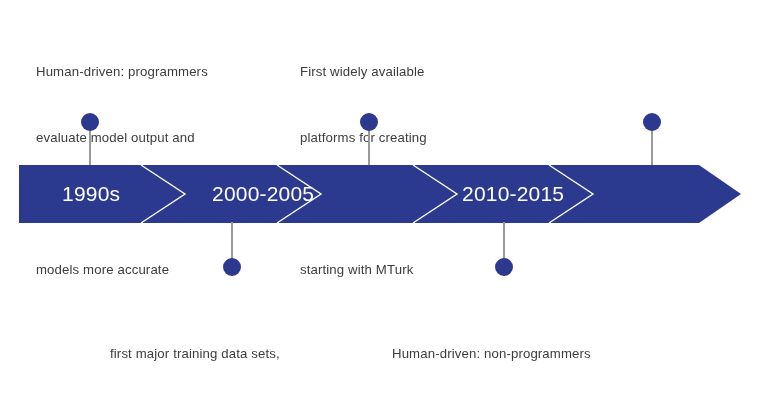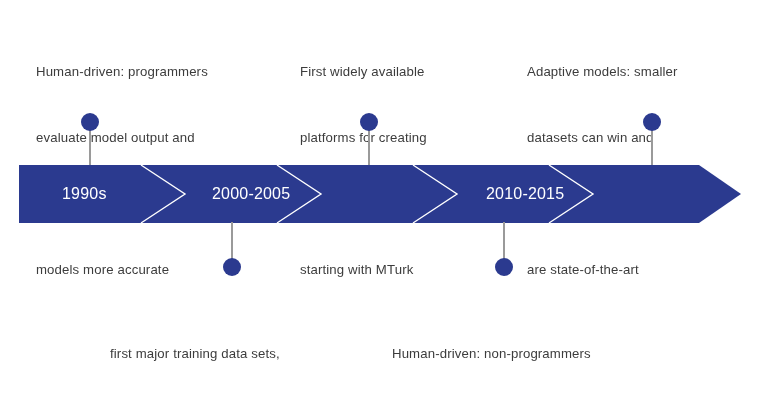--- a/index.html
+++ b/index.html
@@ -73,21 +73,21 @@
     height: 58px;
     overflow: visible;
   }
   .seg-label {
     position: absolute;
     top: 165px;
     height: 58px;
     display: flex;
     align-items: center;
     color: #ffffff;
-    font-size: 16px;
+    font-size: 21px;
     letter-spacing: 0.2px;
     white-space: nowrap;
   }
 </style>
 </head>
 <body>
 
 <div id="timeline-infographic">
 
   <div class="callout callout-top-1">
@@ -97,26 +97,20 @@
     <span class="cline">models more accurate</span>
   </div>
 
   <div class="callout callout-top-2">
     <span class="cline">First widely available</span>
     <span class="cline">platforms for creating</span>
     <span class="cline">training data at scale,</span>
     <span class="cline">starting with MTurk</span>
   </div>
 
-  <div class="callout callout-top-3">
-    <span class="cline">Adaptive models: smaller</span>
-    <span class="cline">datasets can win and</span>
-    <span class="cline">free(ish) pre-trained models</span>
-    <span class="cline">are state-of-the-art</span>
-  </div>
 
   <div class="stem" style="left:89px;  top:128px; height:39px;"></div>
   <div class="dot" style="left:81px;  top:113px;"></div>
 
   <div class="stem" style="left:368px; top:128px; height:39px;"></div>
   <div class="dot" style="left:360px; top:113px;"></div>
 
   <div class="stem" style="left:651px; top:128px; height:39px;"></div>
   <div class="dot" style="left:643px; top:113px;"></div>
 
@@ -129,21 +123,21 @@
         <polyline points="122,0 166,29 122,58"></polyline>
         <polyline points="258,0 302,29 258,58"></polyline>
         <polyline points="394,0 438,29 394,58"></polyline>
         <polyline points="530,0 574,29 530,58"></polyline>
       </g>
     </svg>
   </div>
 
   <div class="seg-label" style="left:62px;">1990s</div>
   <div class="seg-label" style="left:189px;margin-left:23px;">2000-2005</div>
-  <div class="seg-label" style="left:462px;margin-left:24px;">2010-2015</div>
+  <div class="seg-label" style="left:462px;">2010-2015</div>
 
   <div class="stem" style="left:231px; top:222px; height:43px;"></div>
   <div class="dot" style="left:223px; top:258px;"></div>
 
   <div class="stem" style="left:503px; top:222px; height:43px;"></div>
   <div class="dot" style="left:495px; top:258px;"></div>
 
   <div class="callout callout-bottom-1">
     <span class="cline">first major training data sets,</span>
     

